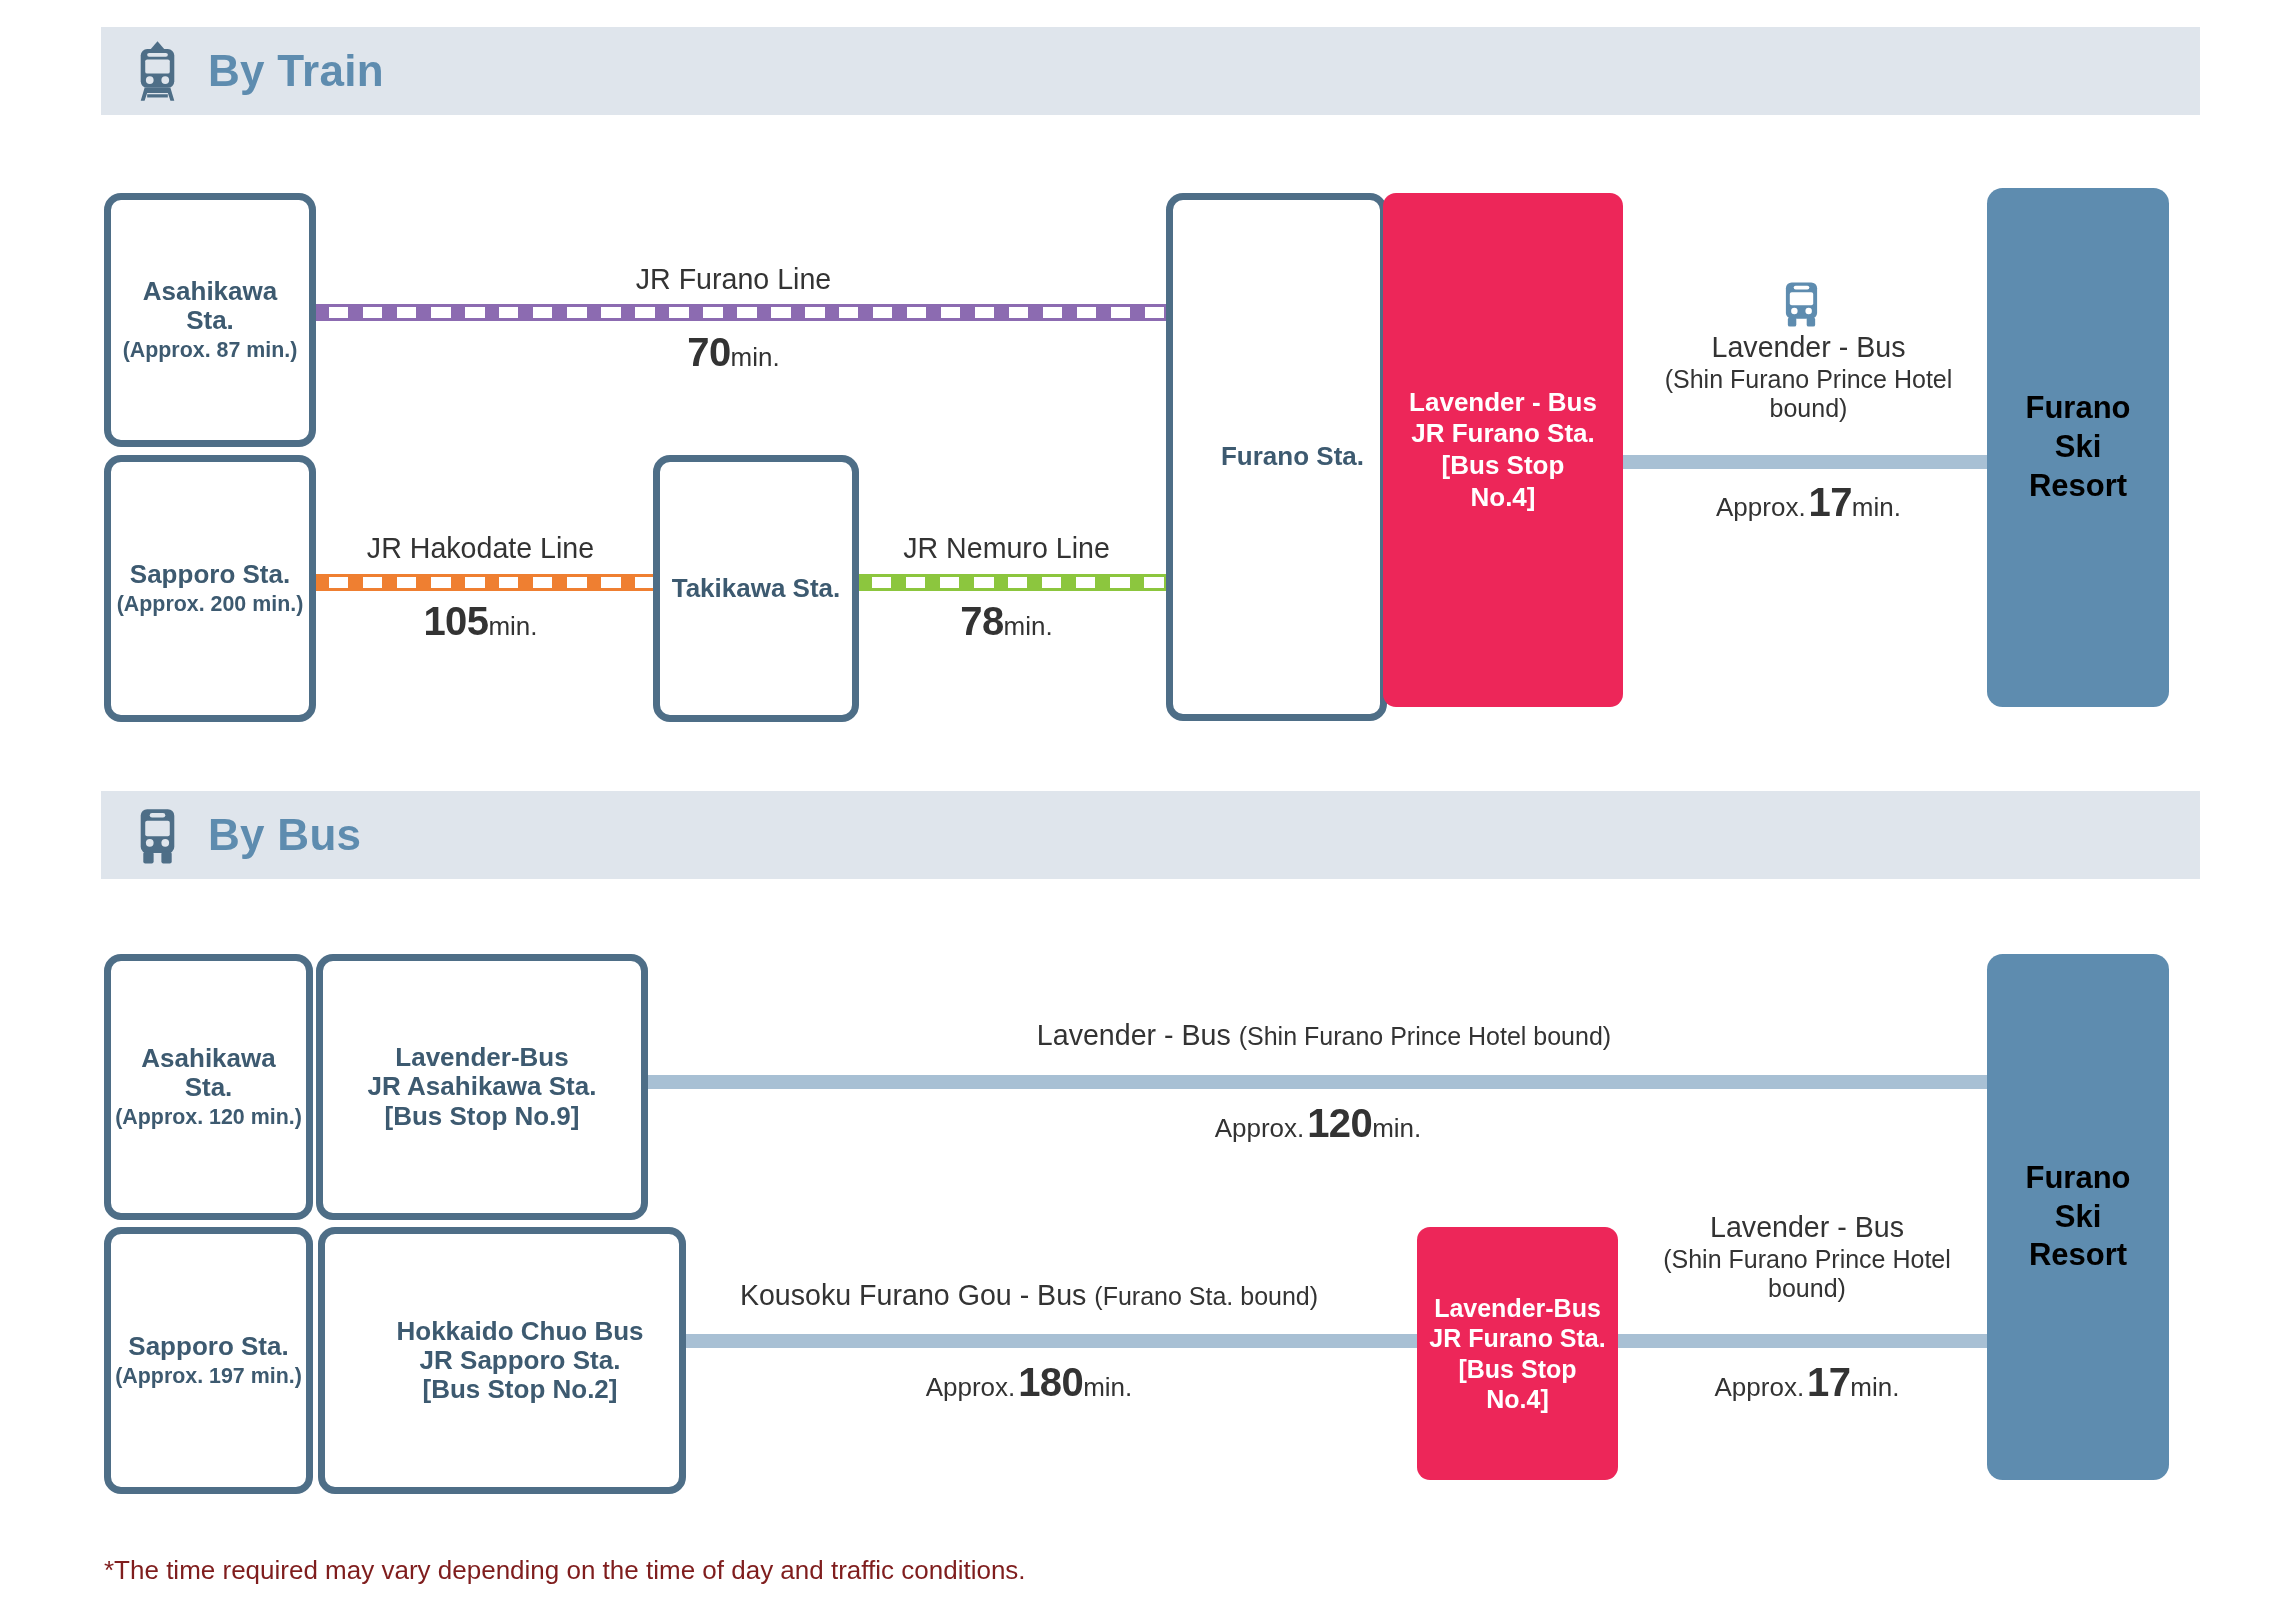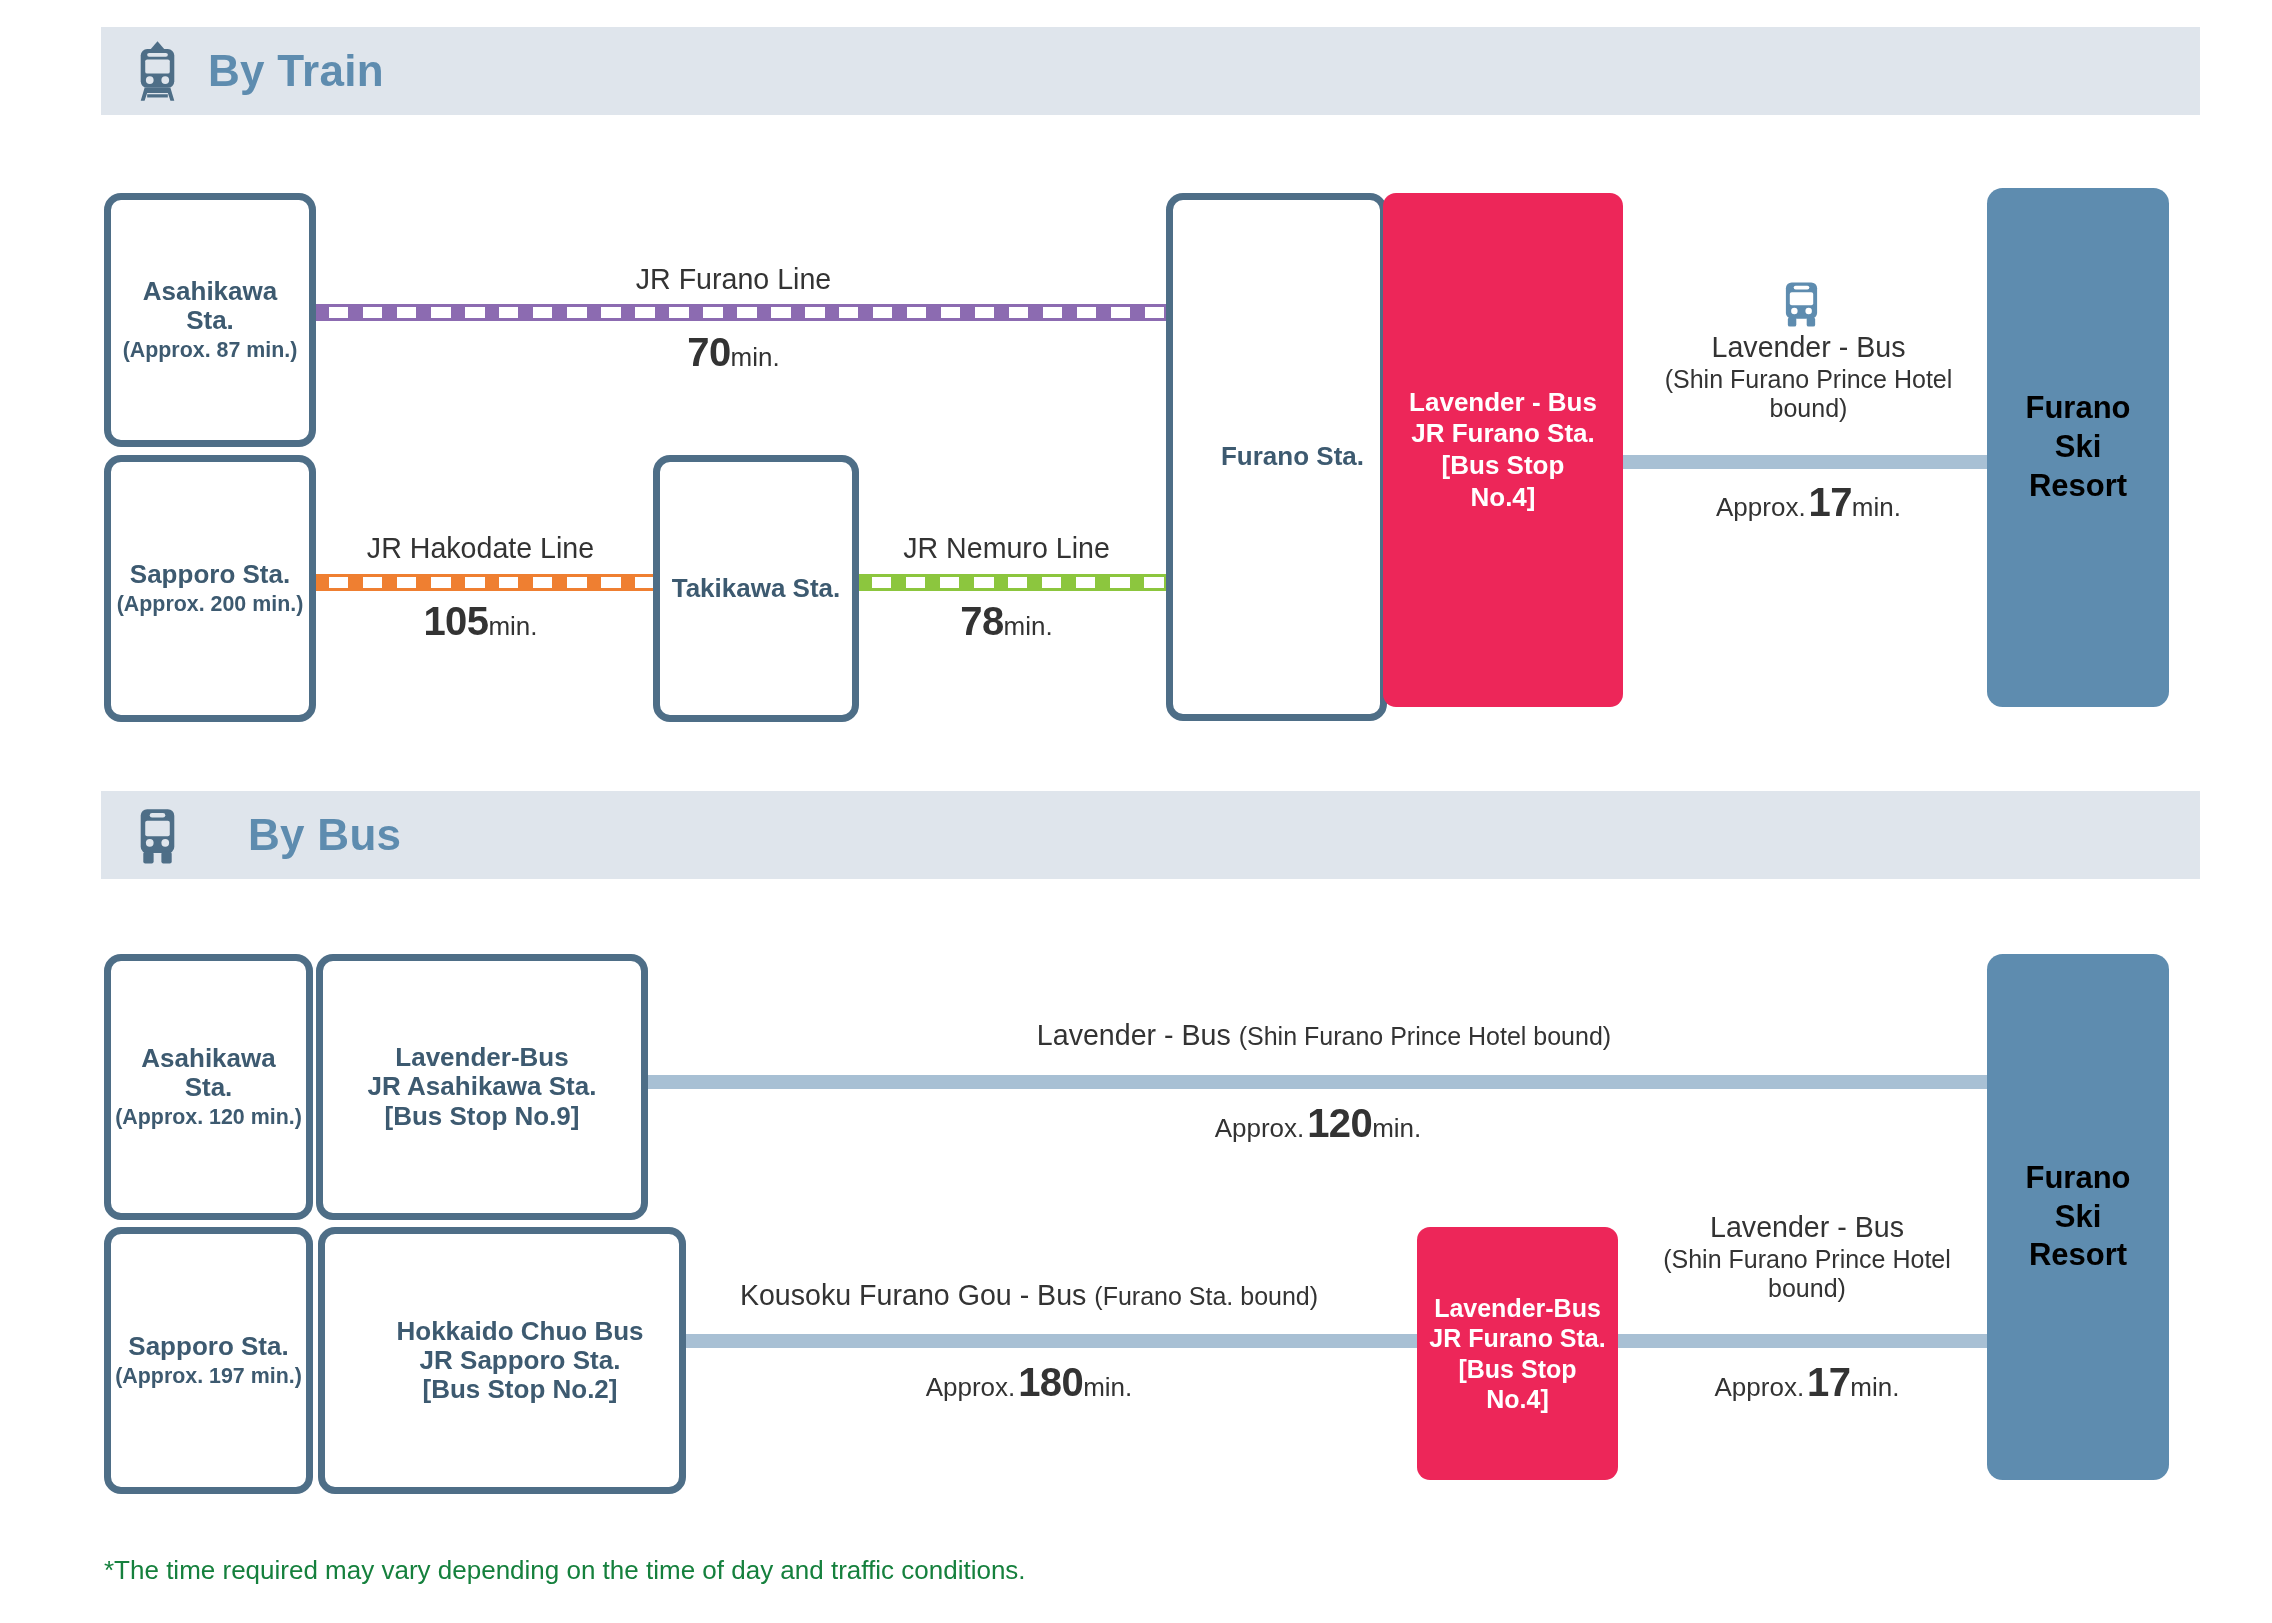--- a/index.html
+++ b/index.html
@@ -130,21 +130,21 @@
   .routetime .num{font-size:40px;font-weight:bold;letter-spacing:-0.6px;}
   .routetime .unit{font-size:26px;}
 
   .busicon{position:absolute;z-index:4;}
 
   .footnote{
     position:absolute;
     left:104px;
     top:1555px;
     font-size:26px;
-    color:#15803d;
+    color:#7f1d1d;
     white-space:nowrap;
   }
 </style>
 </head>
 <body>
 
 <div class="sec-header" style="top:27px;">
   <span class="icon">
     <svg width="47" height="62" viewBox="0 0 72 96">
       <polygon points="36,2 48,16 36,30 24,16" fill="#4e6e87"></polygon>
@@ -249,21 +249,21 @@
 <div class="routelabel" style="left:1620px;top:331px;width:377px;">
   <div class="name wrap">Lavender - Bus</div>
   <div class="paren">(Shin Furano Prince Hotel</div>
   <div class="paren">bound)</div>
 </div>
 <div class="routetime" style="left:1620px;top:480px;width:377px;">
   <span class="approx">Approx.</span>
   <span class="num">17</span><span class="unit">min.</span>
 </div>
 
-<div class="sec-header" style="top:791px;gap:40px;">
+<div class="sec-header" style="top:791px;">
   <span class="icon">
     <svg width="47" height="62" viewBox="0 0 72 96">
       <rect x="10" y="8" width="52" height="68" rx="10" fill="#4e6e87"></rect>
       <rect x="24" y="14" width="24" height="7" rx="3.5" fill="#dfe5ec"></rect>
       <rect x="17" y="26" width="38" height="24" rx="3" fill="#dfe5ec"></rect>
       <circle cx="24" cy="60" r="6" fill="#dfe5ec"></circle>
       <circle cx="48" cy="60" r="6" fill="#dfe5ec"></circle>
       <rect x="14" y="74" width="16" height="18" rx="3" fill="#4e6e87"></rect>
       <rect x="42" y="74" width="16" height="18" rx="3" fill="#4e6e87"></rect>
     </svg>

